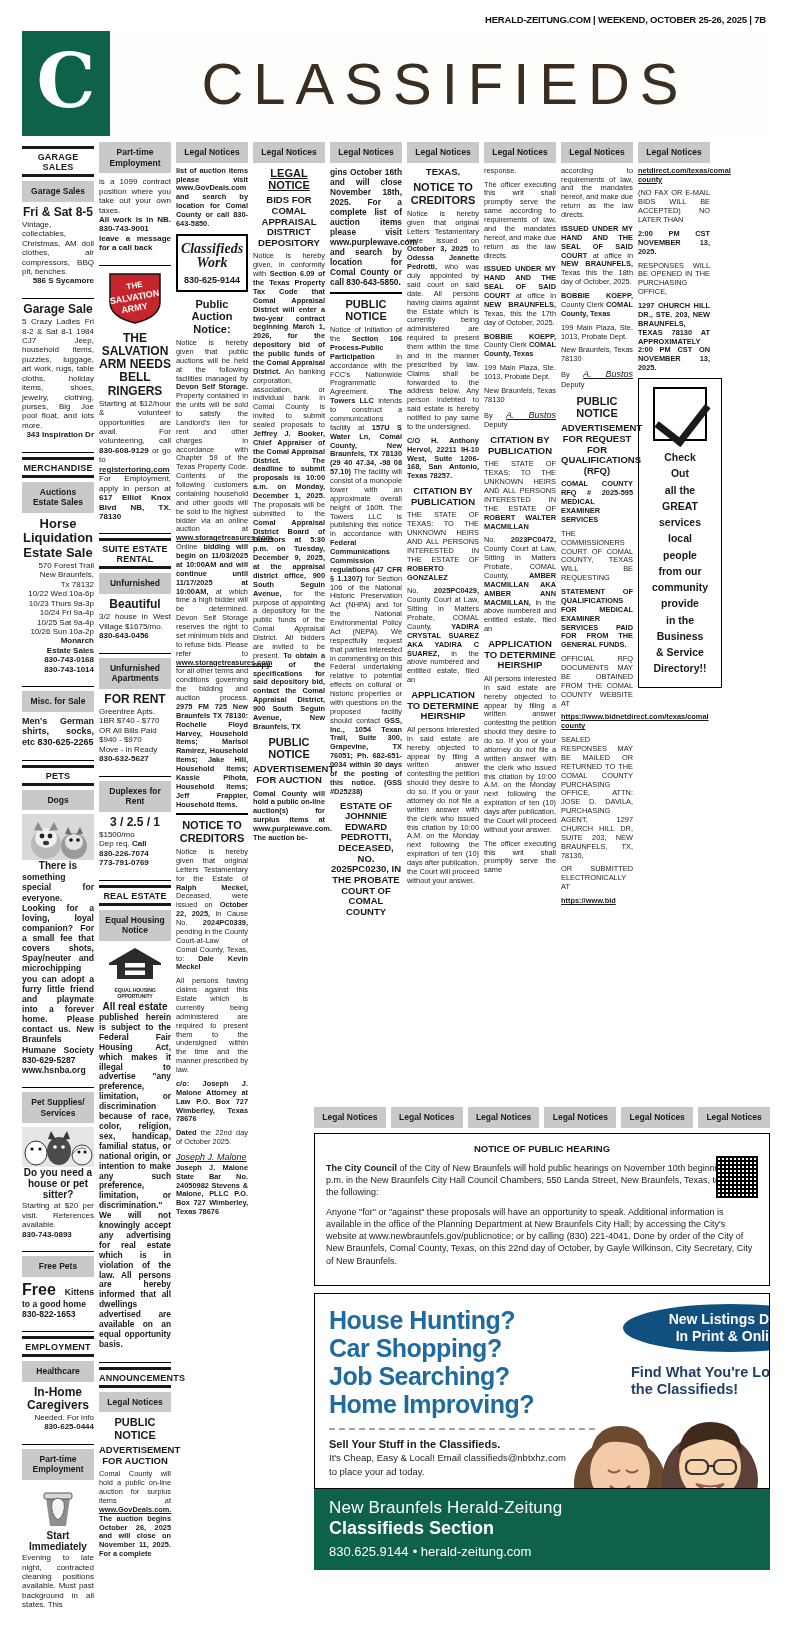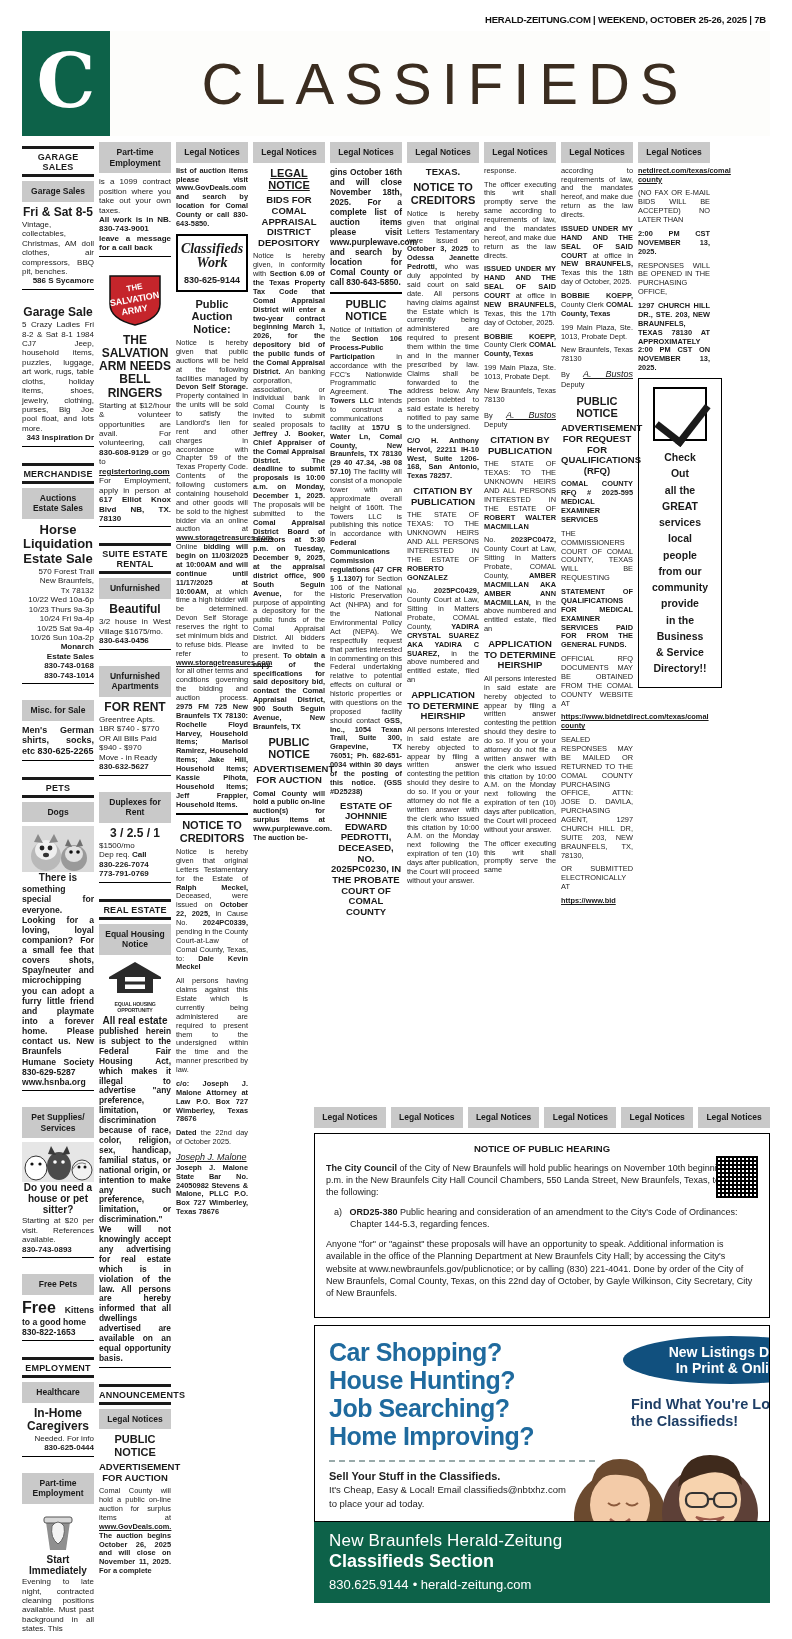--- a/index.html
+++ b/index.html
@@ -51,21 +51,21 @@
   
   .cat-head {
     border-top:3px solid #1a1a1a; border-bottom:3px solid #1a1a1a;
     text-align:center; font-size:9px; font-weight:700;
     letter-spacing:.2px; padding:3px 0 2px; margin:4px 0 4px;
   }
   .sub-head {
     background:#c9c9c9; text-align:center; font-size:8.5px;
     font-weight:700; padding:5px 2px; margin-bottom:4px; line-height:1.25;
   }
-  .ad { border-bottom:1px solid #000; padding-bottom:3px; margin-bottom:16px; }
+  .ad { border-bottom:1px solid #000; padding-bottom:12px; margin-bottom:4px; }
   .ad:last-child { border-bottom:0; }
   .ad-title {
     text-align:center; font-weight:700; font-size:12px;
     line-height:1.1; margin-bottom:1px;
   }
   .ad-title.sm { font-size:10px; }
   .ad-title.lg { font-size:13px; }
   .ad-body {
     font-size:8px; line-height:1.18; text-align:justify;
     font-family:"Liberation Sans", sans-serif;
@@ -645,31 +645,27 @@
       <div class="sub-head">Legal Notices</div>
       <div class="sub-head">Legal Notices</div>
     </div>
 
     <div class="notice-box">
       <div class="qr"></div>
       <h4>NOTICE OF PUBLIC HEARING</h4>
       <p>
         <b>The City Council</b><span> of the City of New Braunfels will hold public hearings on November 10th beginning at 6:00 p.m. in the New Braunfels City Hall Council Chambers, 550 Landa Street, New Braunfels, Texas, to consider the following:</span>
       </p>
-      <p class="indent">
-        <span>a)</span>&nbsp;&nbsp;
-        <b>ORD25-380</b><span> Public hearing and consideration of an amendment to the City's Code of Ordinances: Chapter 144-5.3, regarding fences.</span>
-      </p>
       <p>Anyone "for" or "against" these proposals will have an opportunity to speak. Additional information is available in the office of the Planning Department at New Braunfels City Hall; by accessing the City's website at www.newbraunfels.gov/publicnotice; or by calling (830) 221-4041. Done by order of the City of New Braunfels, Comal County, Texas, on this 22nd day of October, by Gayle Wilkinson, City Secretary, City of New Braunfels.</p>
     </div>
 
     <div class="promo" style="margin-top:7px;">
       <div class="promo-left">
+        <div class="promo-head">House Hunting?</div>
         <div class="promo-head">Car Shopping?</div>
-        <div class="promo-head">House Hunting?</div>
         <div class="promo-head">Job Searching?</div>
         <div class="promo-head">Home Improving?</div>
         <div class="promo-dash"></div>
         <div class="promo-sub">Sell Your Stuff in the Classifieds.</div>
         <div class="promo-txt">It's Cheap, Easy &amp; Local! Email classifieds@nbtxhz.com</div>
         <div class="promo-txt">to place your ad today.</div>
       </div>
       <div class="promo-right">
         <div class="pill" style="white-space:pre-line">New Listings Daily
 In Print &amp; Online</div>

